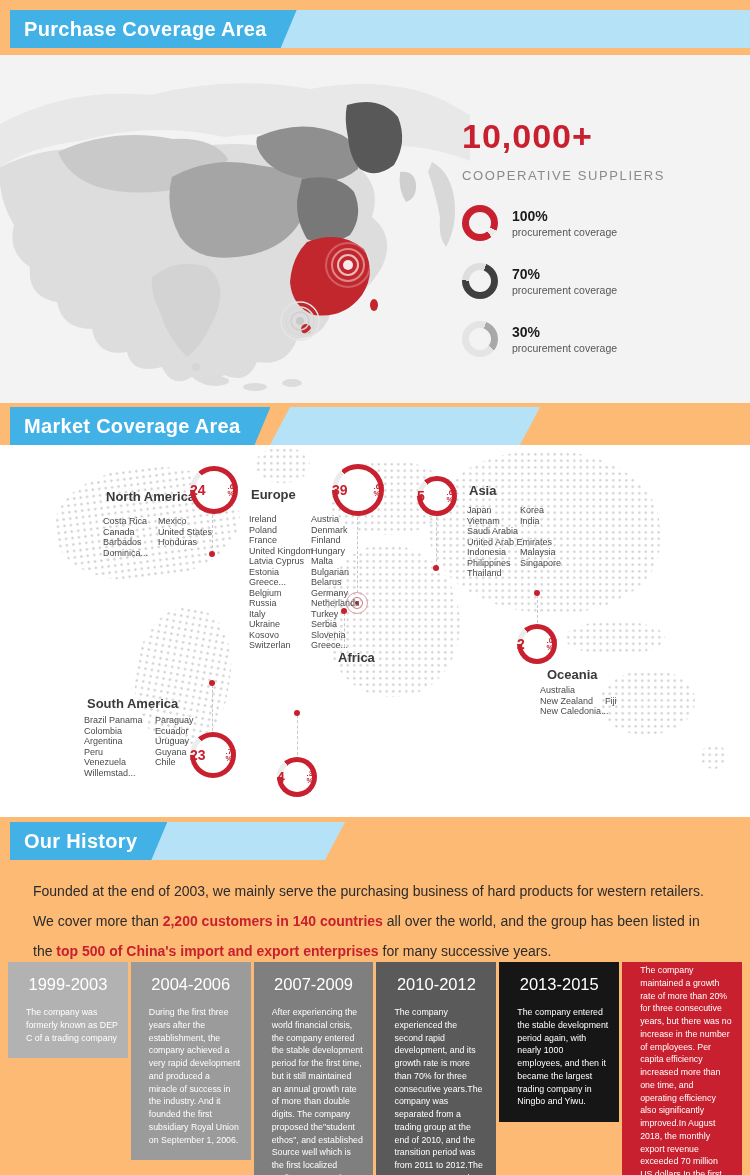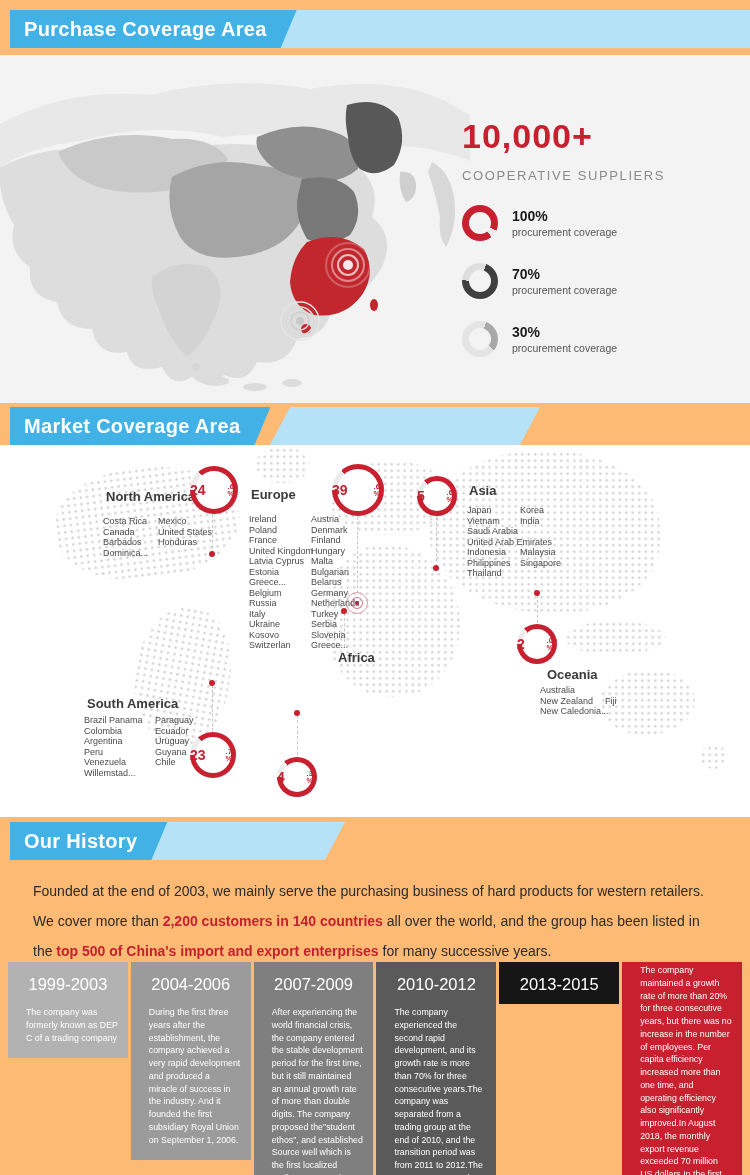--- a/index.html
+++ b/index.html
@@ -321,19 +321,20 @@
     <div class="tcol t3">
       <div class="tyear">2007-2009</div>
       <div class="ttext">After experiencing the world financial crisis, the company entered the stable development period for the first time, but it still maintained an annual growth rate of more than double digits. The company proposed the"student ethos", and established Source well which is the first localized trading company in Yiwu at the end of 2009.</div>
     </div>
     <div class="tcol t4">
       <div class="tyear">2010-2012</div>
       <div class="ttext">The company experienced the second rapid development, and its growth rate is more than 70% for three consecutive years.The company was separated from a trading group at the end of 2010, and the transition period was from 2011 to 2012.The company proposed to learn from "Li &amp; Fung".</div>
     </div>
     <div class="tcol t5">
       <div class="tyear">2013-2015</div>
+      <div class="ttext">The company entered the stable development period again, with nearly 1000 employees, and then it became the largest trading company in Ningbo and Yiwu.</div>
     </div>
     <div class="tcol t6">
       <div class="ttext">The company maintained a growth rate of more than 20% for three consecutive years, but there was no increase in the number of employees. Per capita efficiency increased more than one time, and operating efficiency also significantly improved.In August 2018, the monthly export revenue exceeded 70 million US dollars.In the first half of 2017, the company established the third operation center in Shanghai after Ningbo and Yiwu.</div>
     </div>
   </div>
 
 </div>
 
 </body></html>

